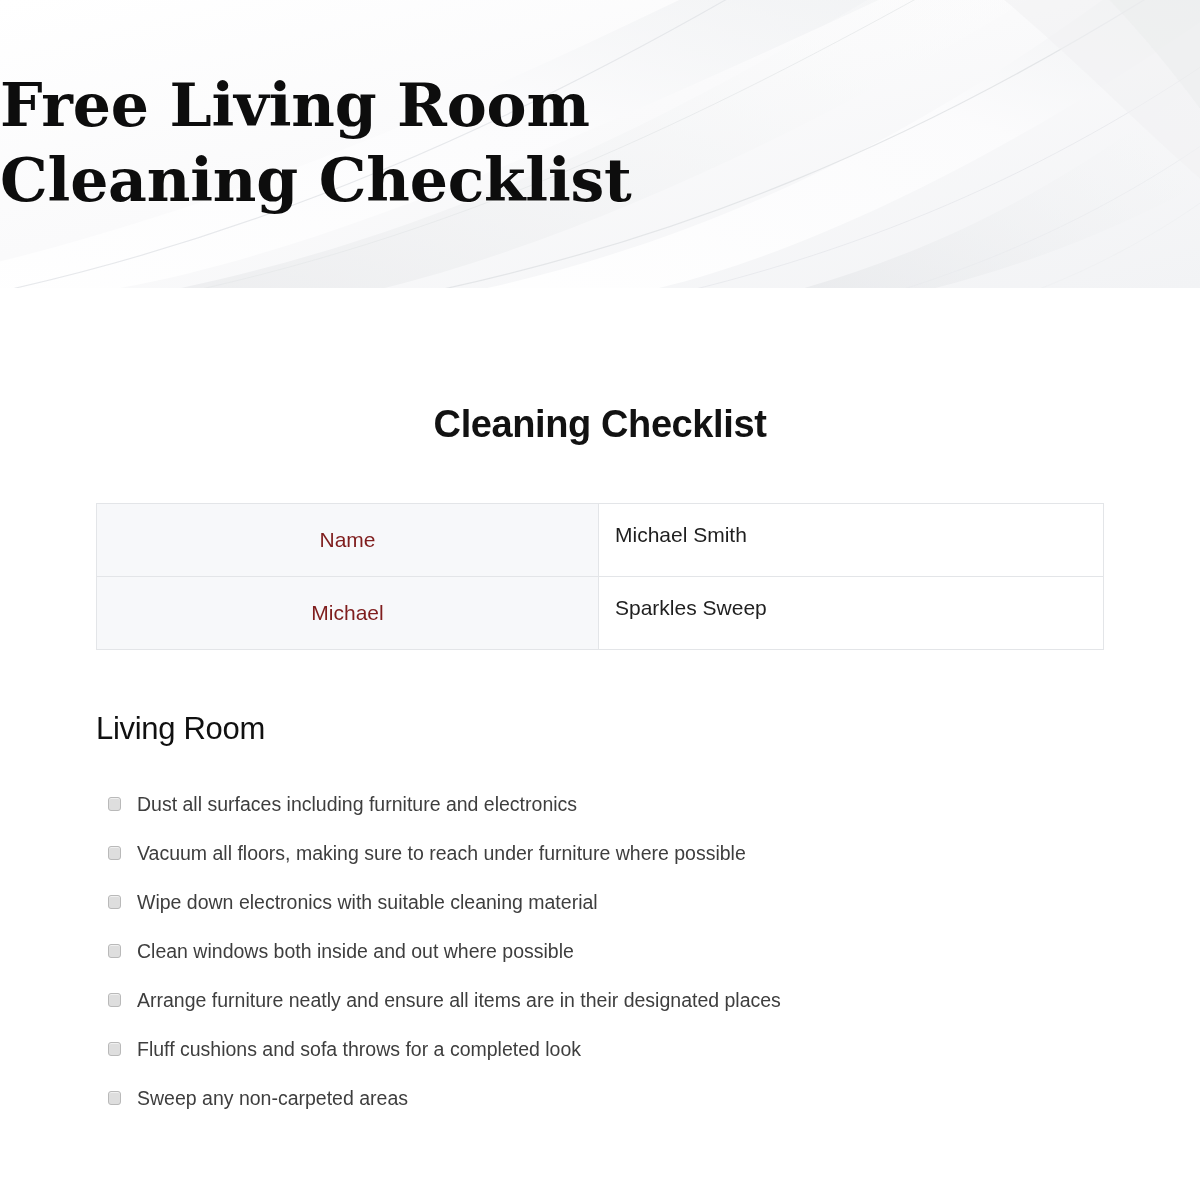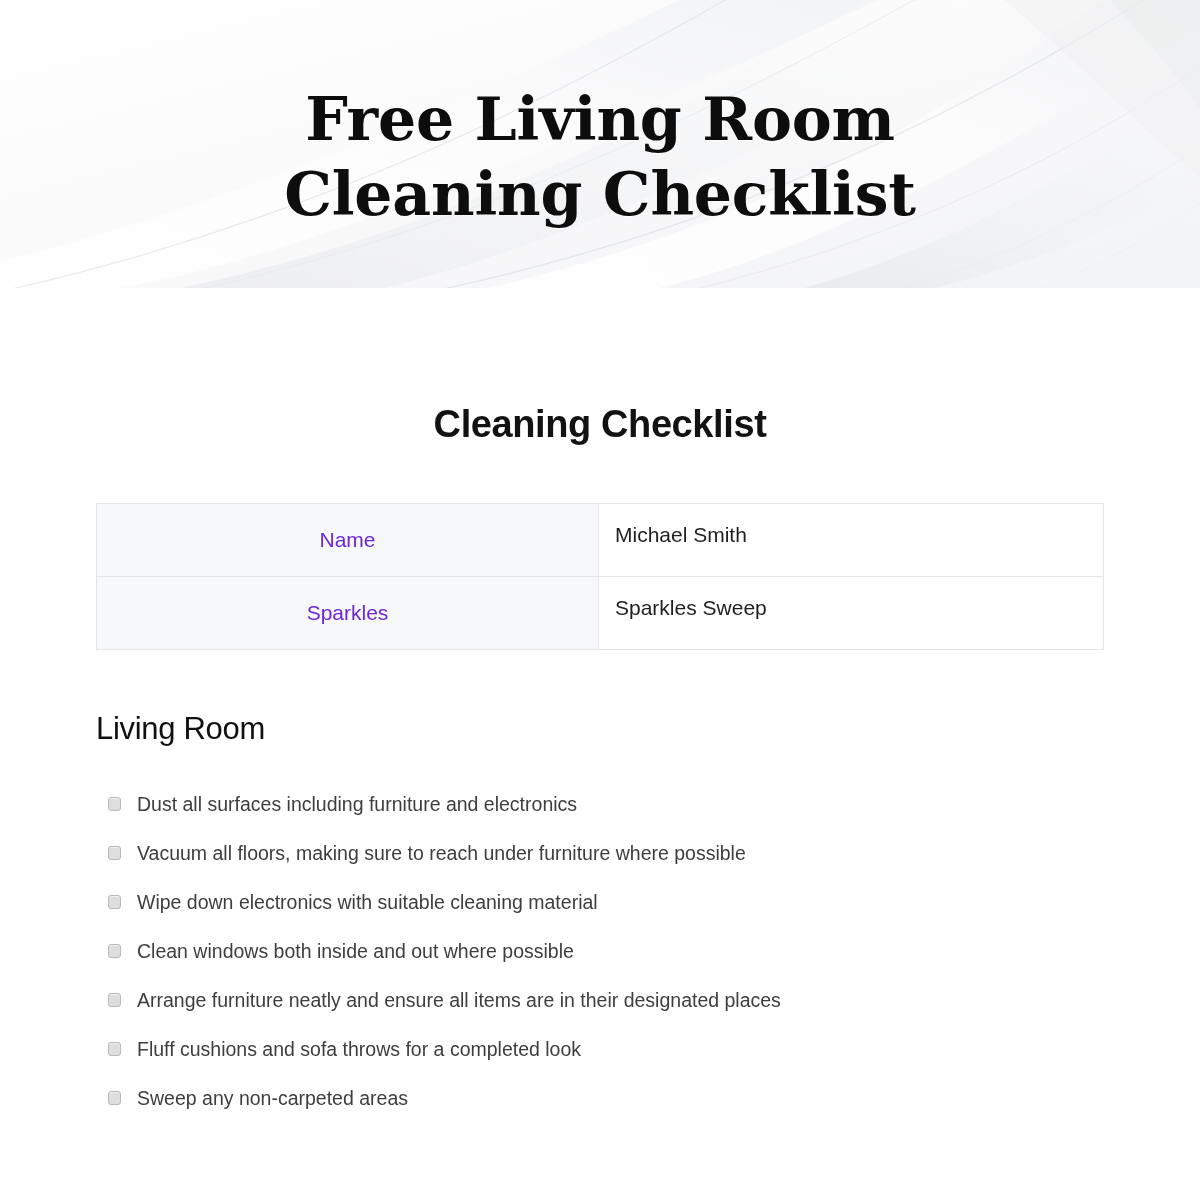--- a/index.html
+++ b/index.html
@@ -36,30 +36,28 @@
     inset: 0;
     width: 100%;
     height: 100%;
     display: block;
   }
   .banner-title {
     position: absolute;
     left: 0;
     right: 0;
     top: 68px;
-    text-align: center;
     font-family: "DejaVu Serif", "Liberation Serif", serif;
     font-weight: 700;
     font-size: 60px;
     line-height: 1.25;
     letter-spacing: -0.2px;
     color: #0d0d0d;
     z-index: 3;
     text-shadow: 0 1px 0 rgba(255,255,255,0.5);
-    margin-top: 14px;
   }
   .banner-title .line { display: block; white-space: nowrap; }
 
   
   .body-area {
     position: relative;
     padding: 0 96px;
   }
 
   .section-title {
@@ -83,21 +81,21 @@
   .info-table td {
     border: 1px solid #e3e5e8;
     height: 73px;
     vertical-align: middle;
     padding: 0;
   }
   .info-table td.label-cell {
     width: 502px;
     background: #f7f8fa;
     text-align: center;
-    color: #6d28d9;
+    color: #7f1d1d;
     font-size: 21px;
     font-weight: 400;
   }
   .info-table td.value-cell {
     background: #ffffff;
     color: #1f1f1f;
     font-size: 21px;
     font-weight: 400;
     padding-left: 16px;
     vertical-align: top;
@@ -200,21 +198,21 @@
 
     <h1 class="section-title">Cleaning Checklist</h1>
 
     <table class="info-table">
       <tbody>
         <tr>
           <td class="label-cell">Name</td>
           <td class="value-cell">Michael Smith</td>
         </tr>
         <tr>
-          <td class="label-cell">Sparkles</td>
+          <td class="label-cell">Michael</td>
           <td class="value-cell">Sparkles Sweep</td>
         </tr>
       </tbody>
     </table>
 
     <div class="group">
       <h2 class="group-heading">Living Room</h2>
 
       <ul class="check-list">
         <li class="check-item">

